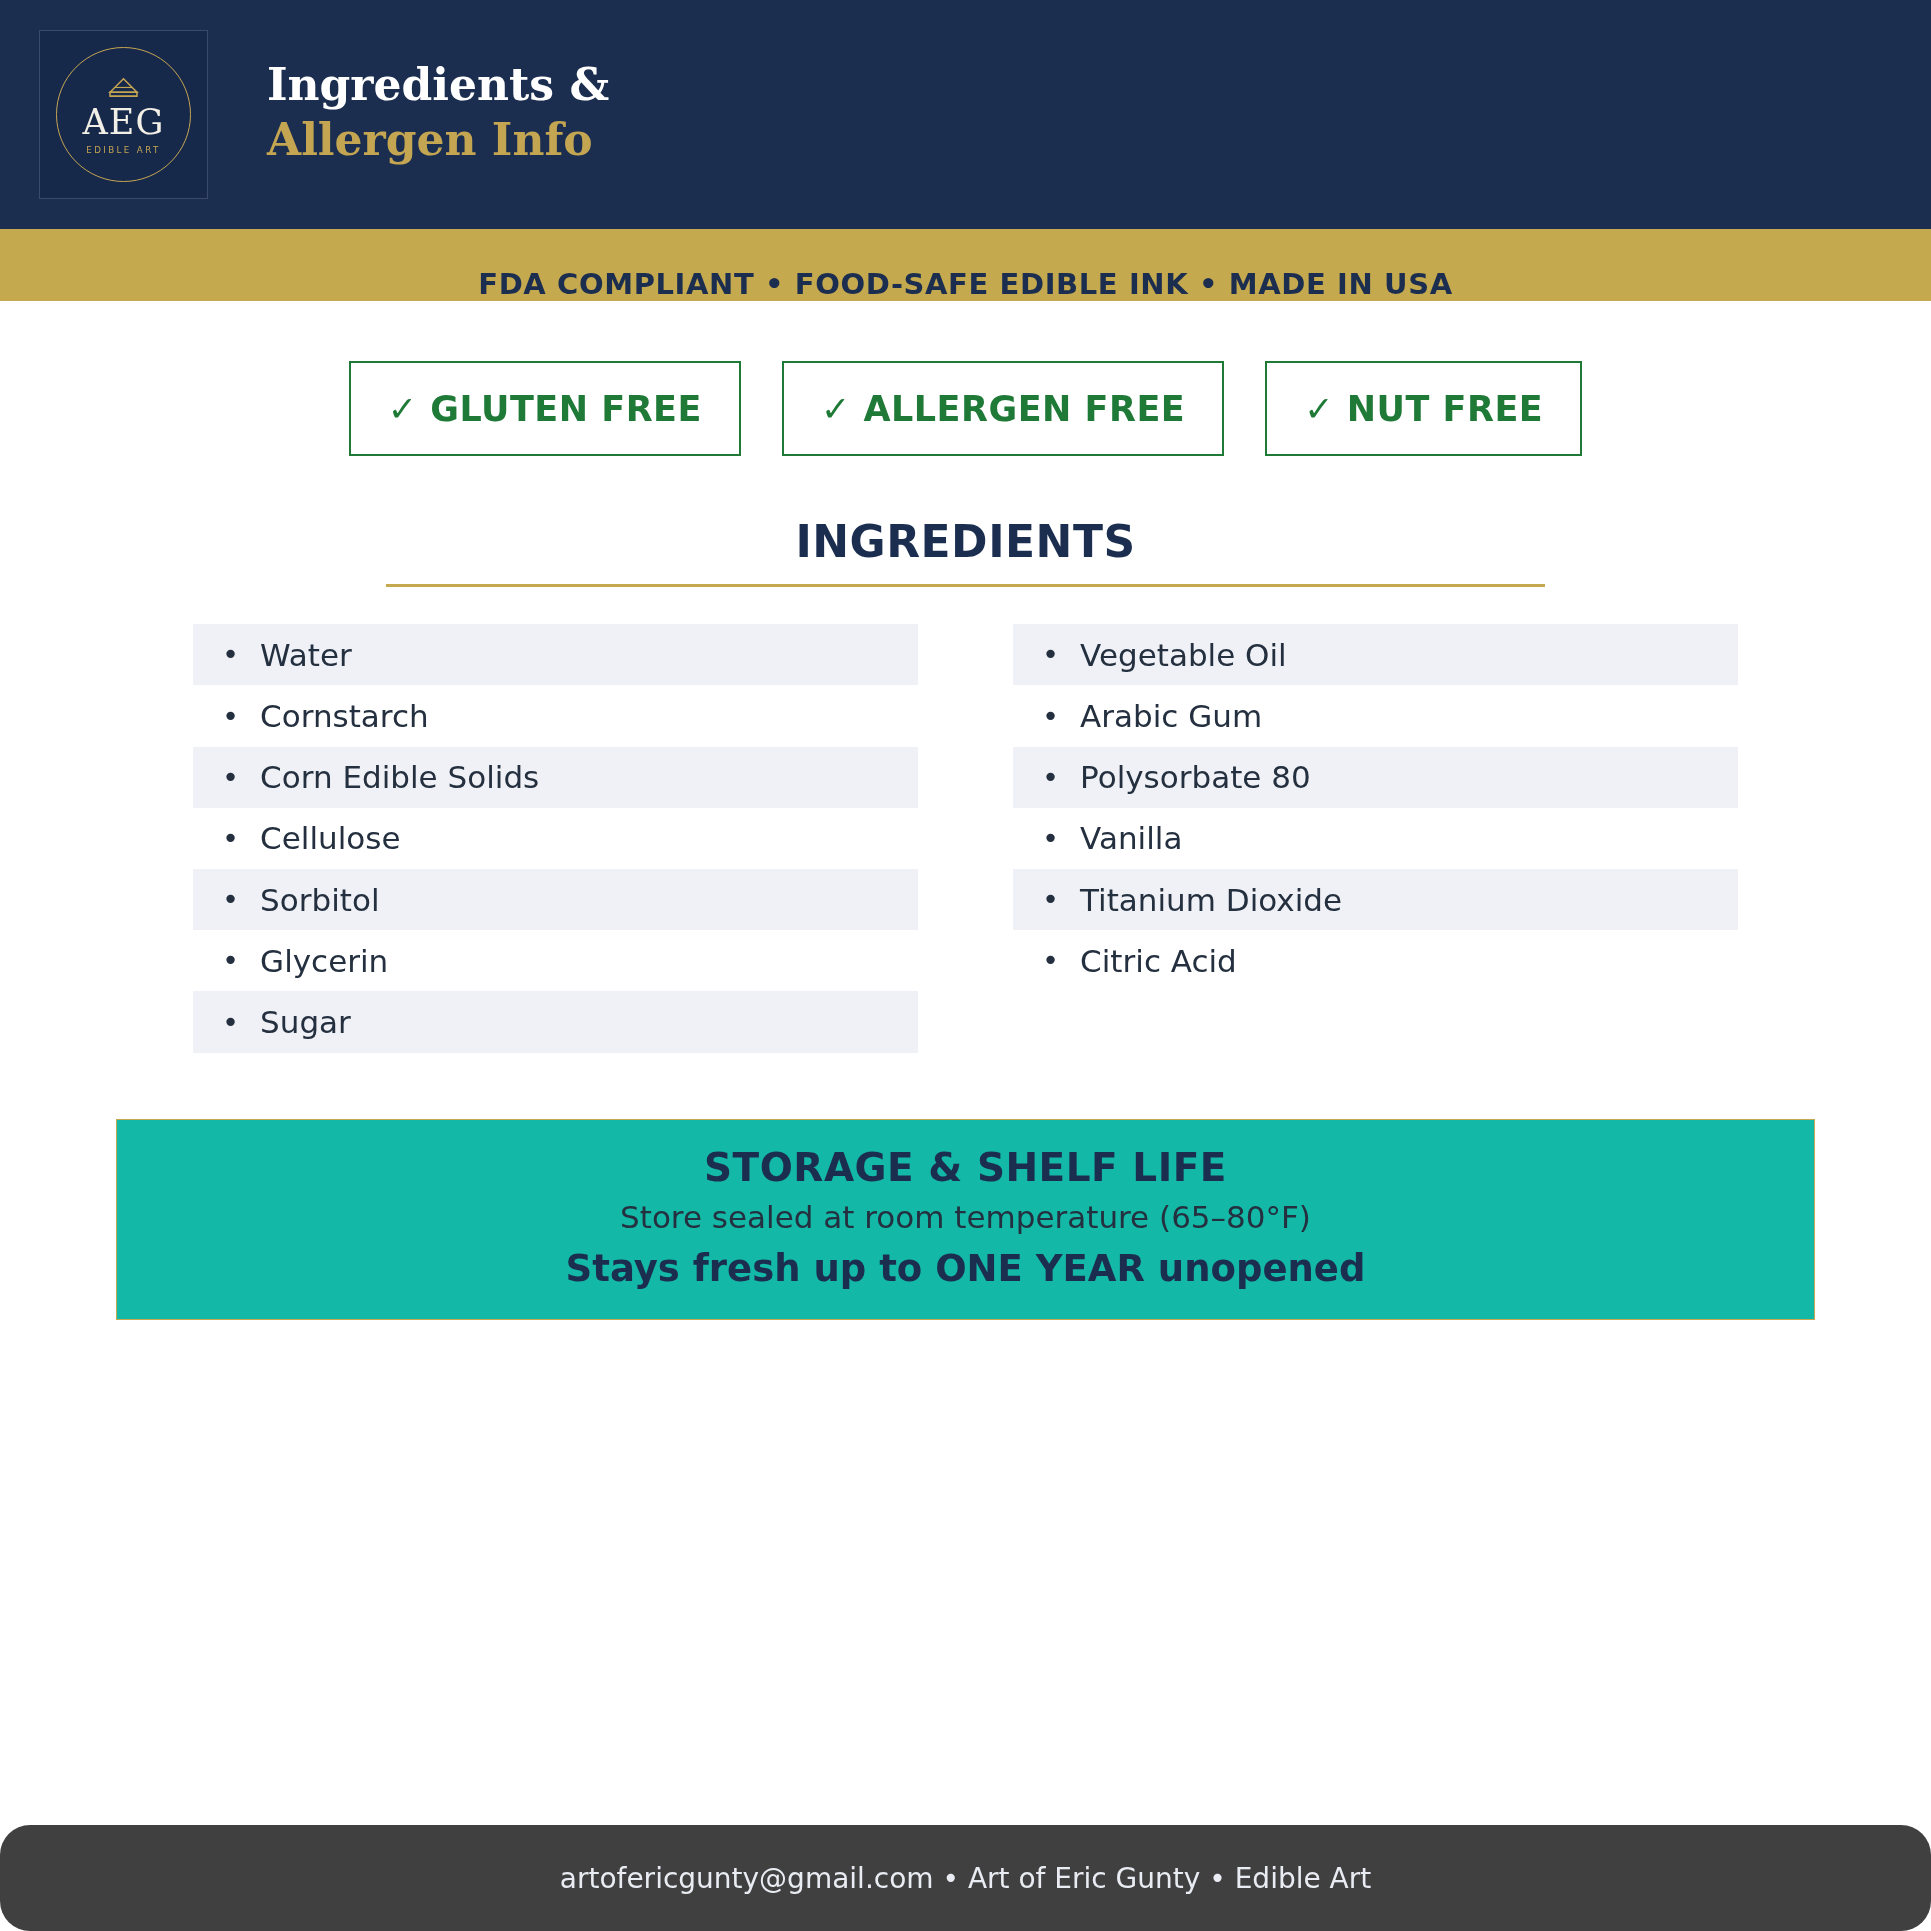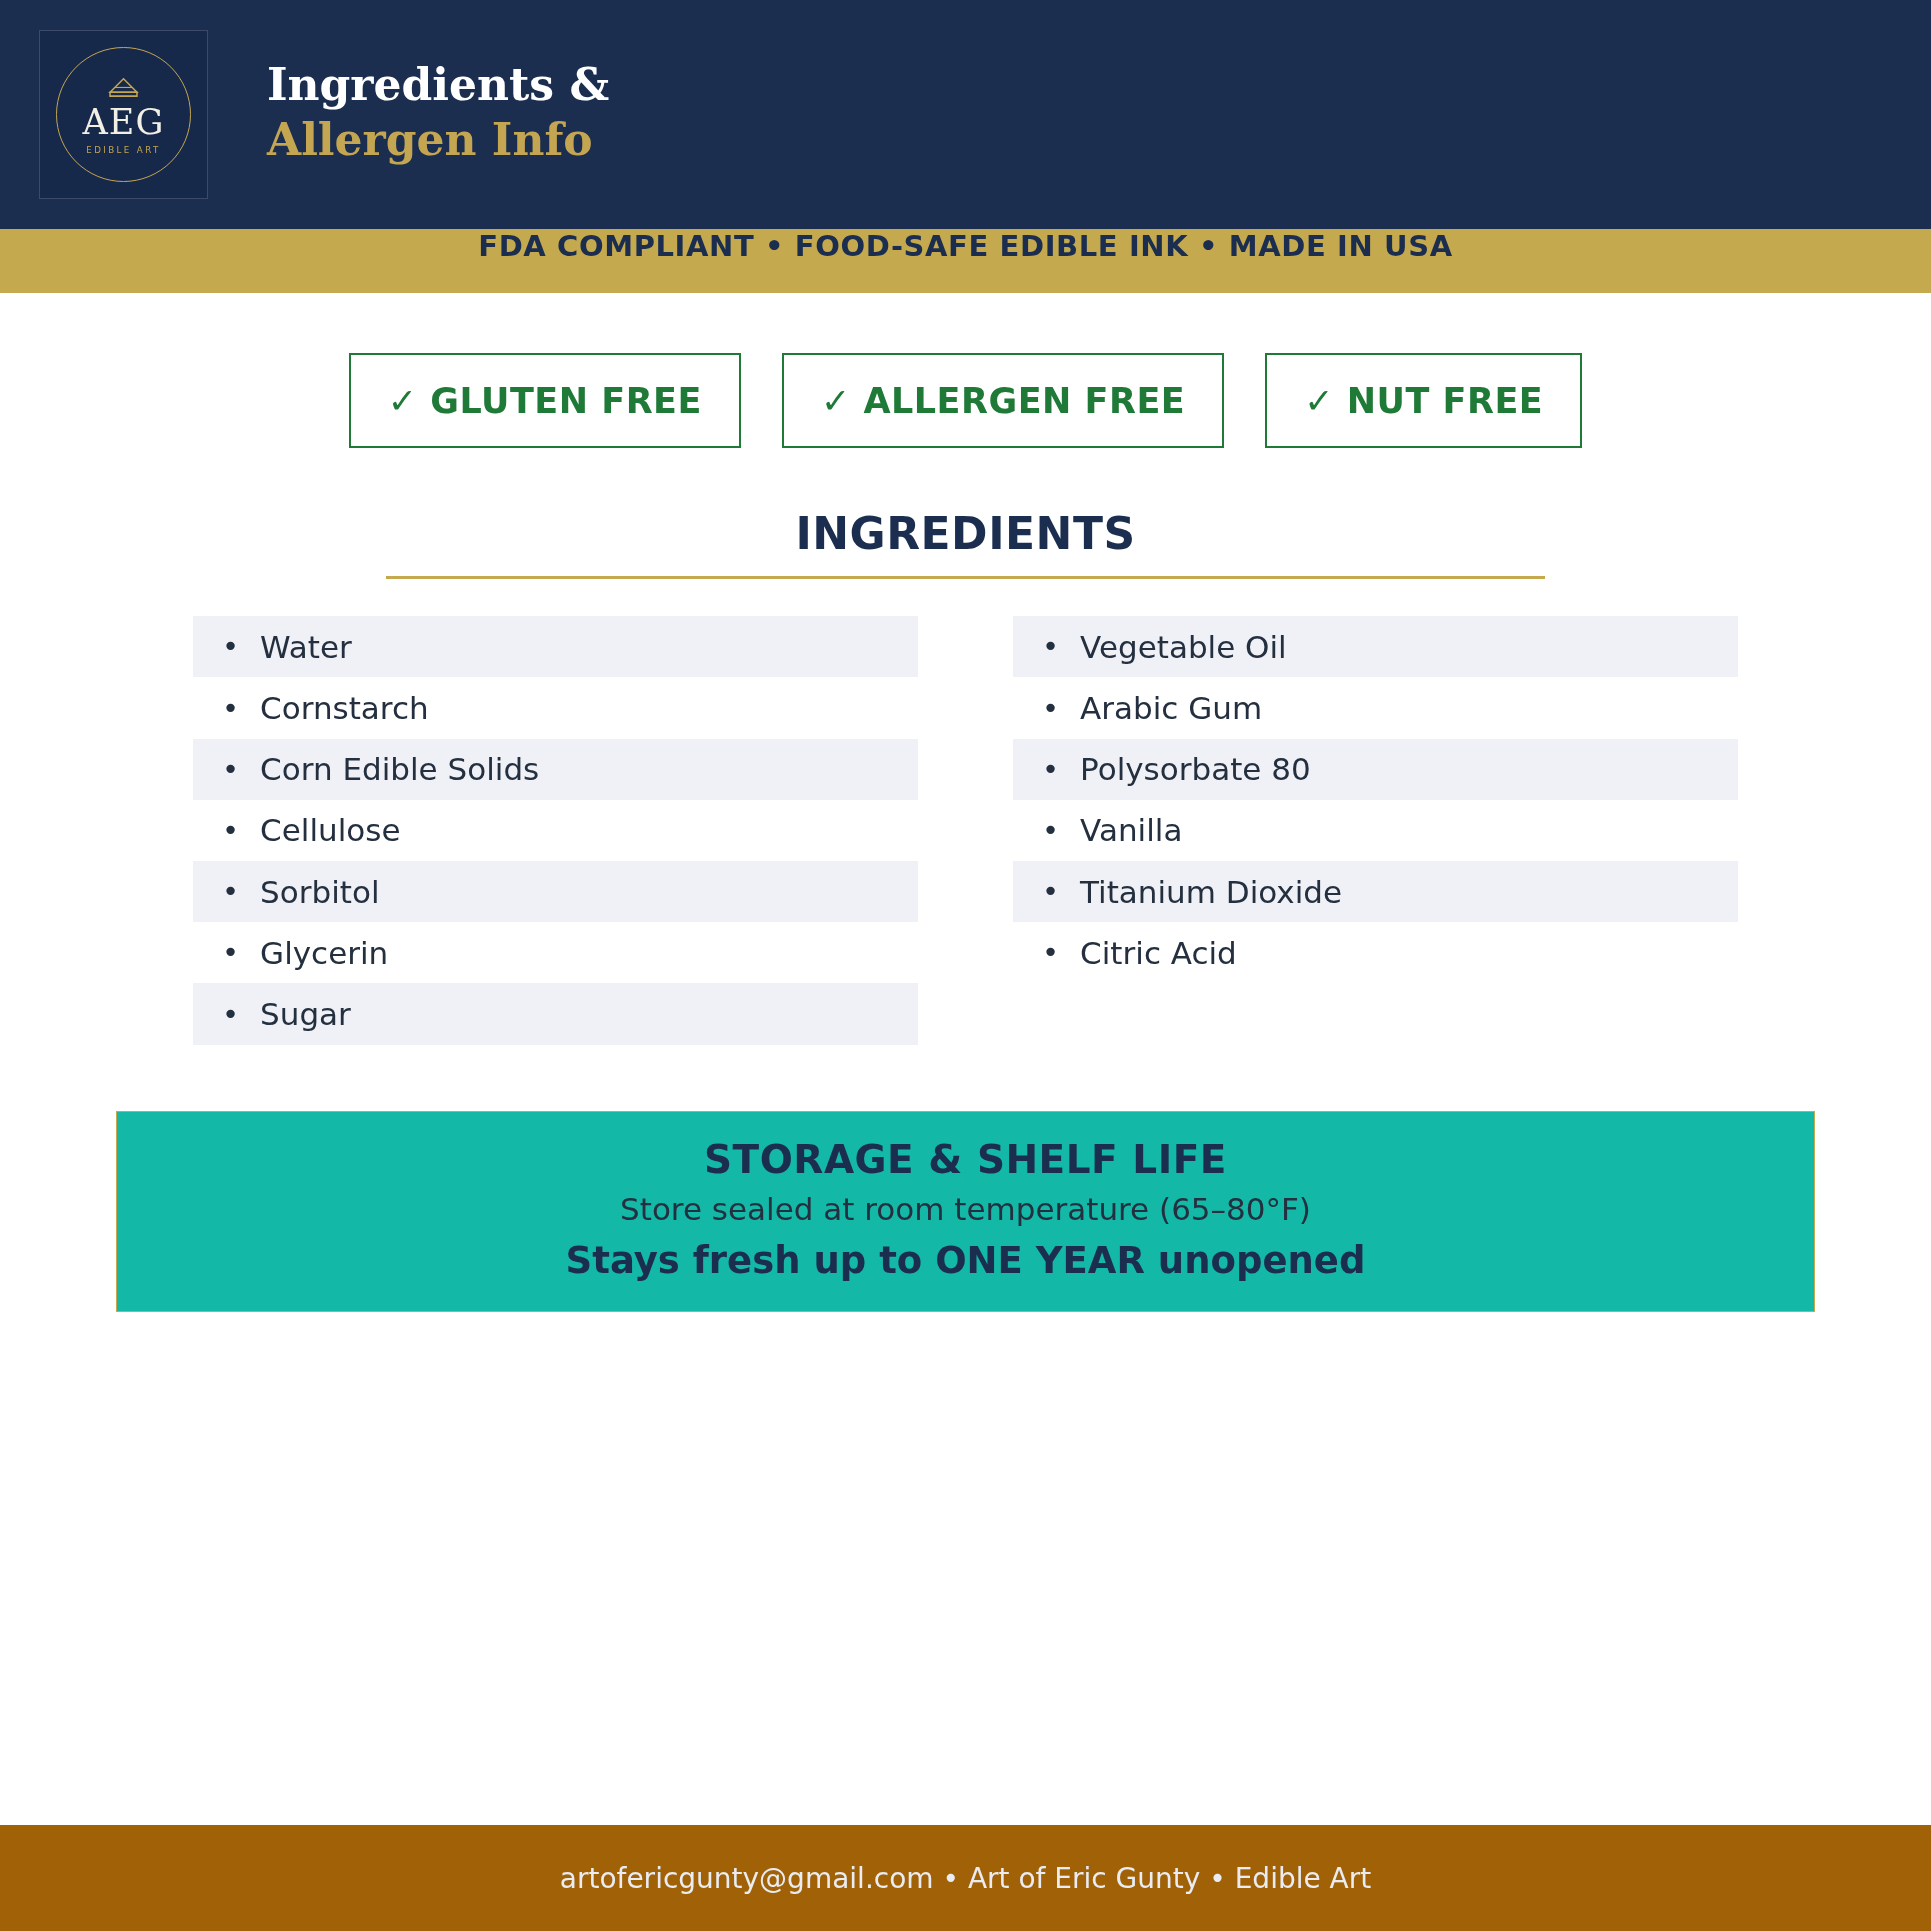--- a/index.html
+++ b/index.html
@@ -86,23 +86,23 @@
     font-weight: bold;
     font-size: 44px;
     color: #c4a552;
     line-height: 1.2;
     margin-top: 5.8px;
   }
 
   
   .goldbar {
     background: #c5a94f;
-    height: 64px;
-    display: flex;
-    align-items: flex-start;
+    height: 72px;
+    display: flex;
+    align-items: flex-end;
     justify-content: center;
   }
   .goldbar-text {
     font-size: 29px;
     font-weight: bold;
     color: #1b2e4f;
     letter-spacing: 0.6px;
   }
 
   
@@ -201,24 +201,25 @@
     margin-top: 11.6px;
   }
 
   
   .footer {
     position: absolute;
     bottom: 0;
     left: 0;
     width: 1931px;
     height: 106px;
-    background: #a16207;
-    display: flex;
-    align-items: center;
-    justify-content: center;
+    background: #404040;
+    display: flex;
+    align-items: center;
+    justify-content: center;
+    border-radius: 30px;
   }
   .footer-text {
     font-size: 28px;
     color: #e9ecf2;
   }
   .spacer {
     flex: 1;
   }
 </style>
 </head>

